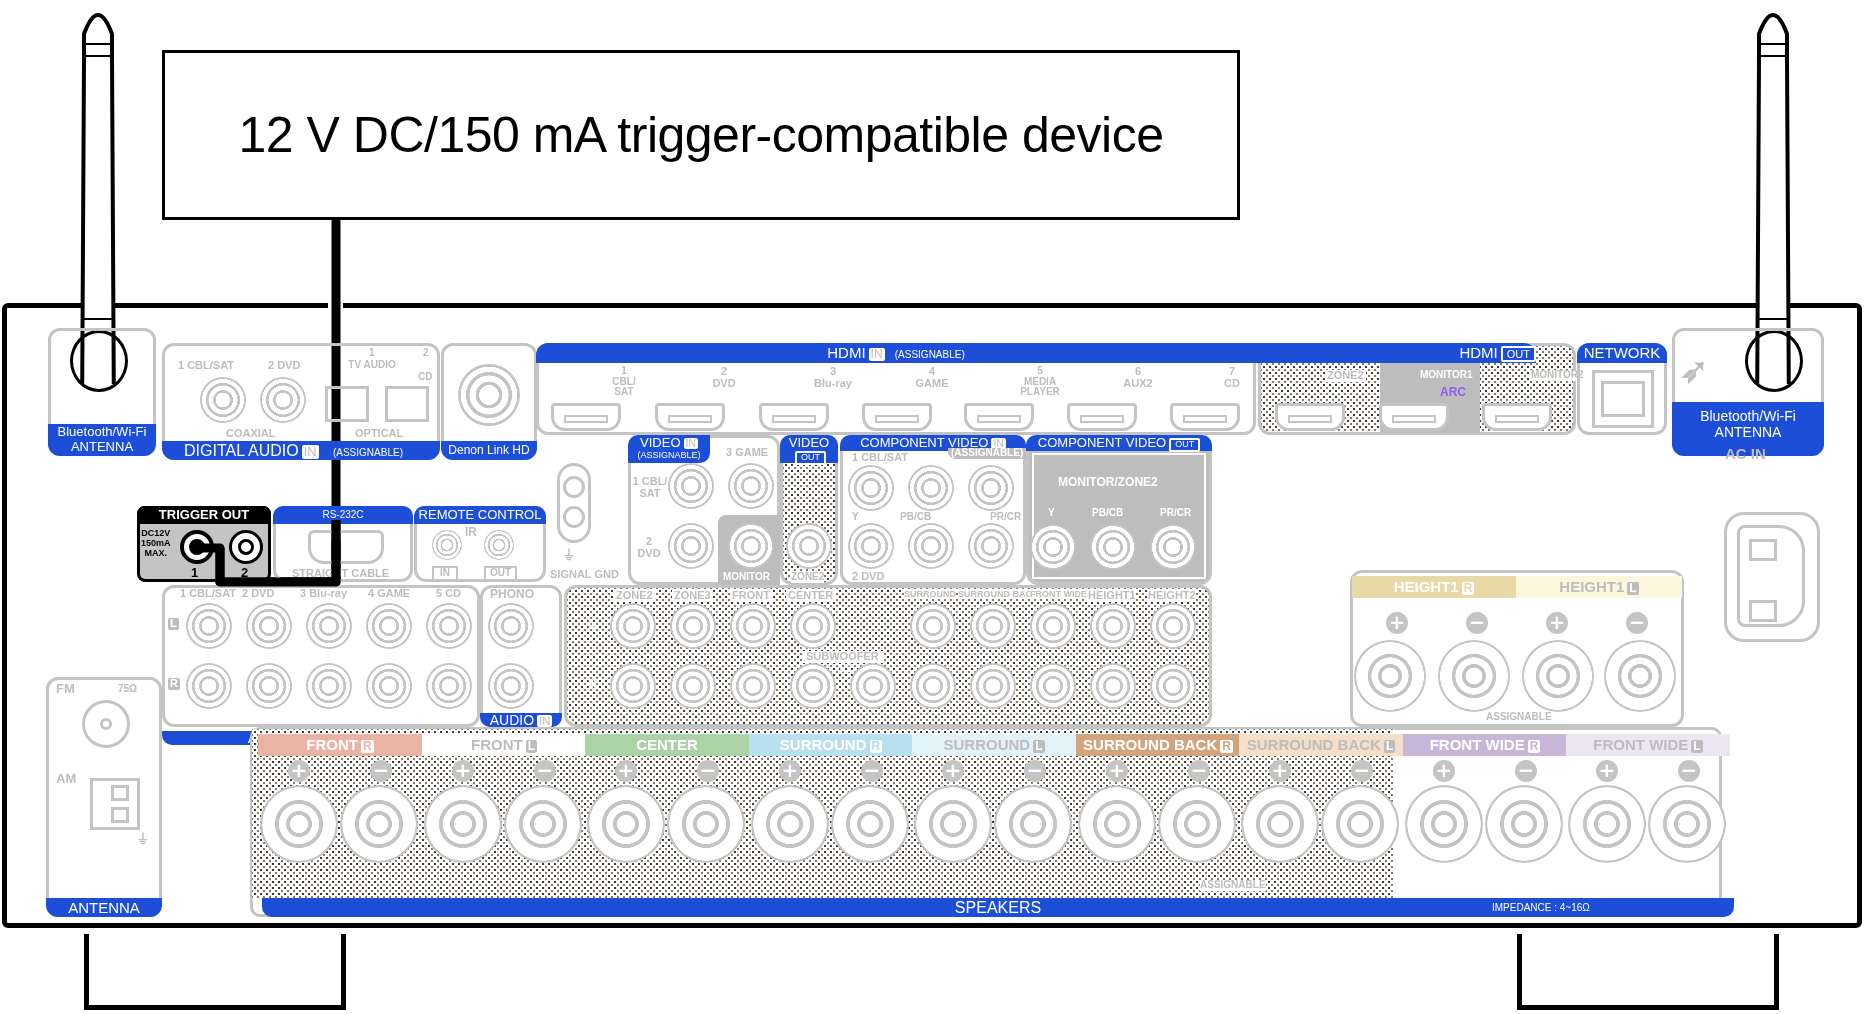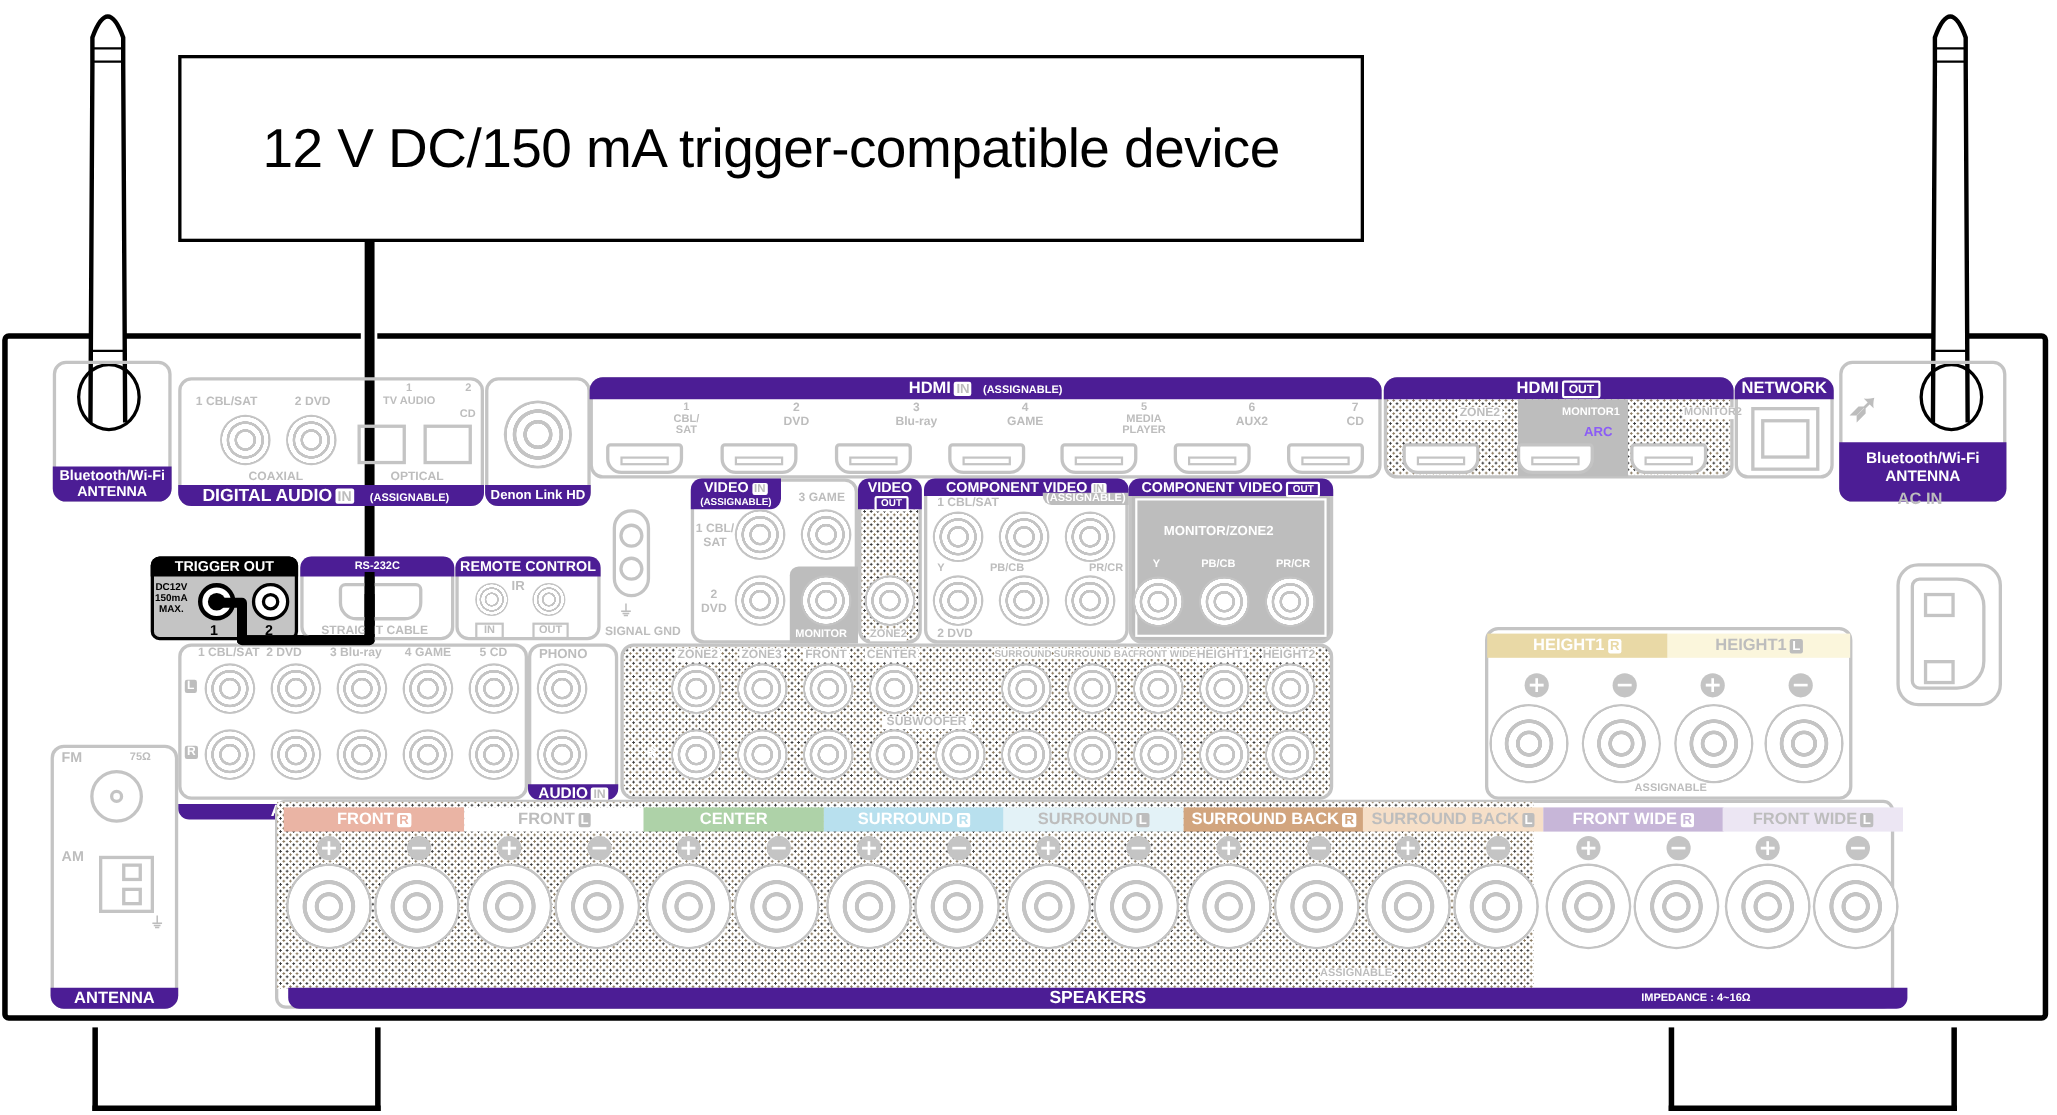--- a/index.html
+++ b/index.html
@@ -1,19 +1,19 @@
 <!DOCTYPE html>
 <html><head>
 <meta charset="utf-8">
 <style>
   html,body{margin:0;padding:0;background:#fff;}
   body{width:1870px;height:1014px;position:relative;overflow:hidden;font-family:"Liberation Sans",sans-serif;}
   .abs{position:absolute;}
   .lbl{position:absolute;font-family:"Liberation Sans",sans-serif;font-weight:bold;color:#bdbdbd;white-space:nowrap;text-align:center;line-height:1.05;}
-  .bar{position:absolute;background:#4c1d95;color:#fff;font-weight:bold;font-family:"Liberation Sans",sans-serif;text-align:center;white-space:nowrap;}
+  .bar{position:absolute;background:#1d4ed8;color:#fff;font-weight:normal;font-family:"Liberation Sans",sans-serif;text-align:center;white-space:nowrap;}
   .panel{position:absolute;border:3px solid #c4c4c4;border-radius:12px;box-sizing:border-box;background:transparent;}
   .dots{background-color:#fff;background-image:radial-gradient(#3a3a3a 0.9px, transparent 1.2px),radial-gradient(#8a7a60 0.9px, transparent 1.2px);background-size:6px 6px,6px 6px;background-position:0 0,3px 3px;}
   .rca{position:absolute;border-radius:50%;box-sizing:border-box;
     background:radial-gradient(circle, #fff 0 22%, #c4c4c4 23% 30%, #fff 31% 44%, #c4c4c4 45% 52%, #fff 53% 64%, #c4c4c4 65% 100%);}
   .rcaw{position:absolute;border-radius:50%;box-sizing:border-box;
     background:radial-gradient(circle, #fff 0 22%, #c4c4c4 23% 30%, #fff 31% 44%, #c4c4c4 45% 52%, #fff 53% 64%, #c4c4c4 65% 74%, #fff 75% 100%);}
   .hdmi{position:absolute;width:70px;height:28px;border:3px solid #c4c4c4;border-radius:4px 4px 14px 14px;box-sizing:border-box;background:#fff;}
   .hdmi::after{content:"";position:absolute;left:10px;right:10px;top:9px;height:4px;border:2px solid #c4c4c4;}
   .spk{position:absolute;width:96px;height:96px;border-radius:50%;box-sizing:border-box;
     background:radial-gradient(circle,#fff 0 16%,#c4c4c4 17% 23%,#fff 24% 36%,#c4c4c4 37% 43%,#fff 44% 66%,#c4c4c4 67% 100%);}
@@ -130,21 +130,21 @@
   </div>
 <div class="hdmi" style="left:551px;top:403px;"></div>
 <div class="hdmi" style="left:655px;top:403px;"></div>
 <div class="hdmi" style="left:759px;top:403px;"></div>
 <div class="hdmi" style="left:862px;top:403px;"></div>
 <div class="hdmi" style="left:964px;top:403px;"></div>
 <div class="hdmi" style="left:1067px;top:403px;"></div>
 <div class="hdmi" style="left:1170px;top:403px;"></div>
 
 <div class="panel dots" style="left:1258px;top:343px;width:318px;height:92px;"></div>
-<div class="bar" style="left:1258px;top:343px;width:318px;height:20px;border-radius:12px 12px 0 0;font-size:15px;line-height:20px;">
+<div class="bar" style="left:1218px;top:343px;width:318px;height:20px;border-radius:12px 12px 0 0;font-size:15px;line-height:20px;text-align:right;">
   <span>HDMI</span><span class="chipw box" style="border-color:#fff;color:#fff;background:transparent;">OUT</span>
 </div>
 <div class="abs" style="left:1380px;top:363px;width:100px;height:70px;background:#bdbdbd;"></div>
 <div class="lbl" style="left:1325px;top:370px;font-size:11px;background:#fff;padding:0 2px;">ZONE2</div>
 <div class="lbl" style="left:1420px;top:370px;font-size:10px;color:#fff;">MONITOR1</div>
 <div class="lbl" style="left:1440px;top:386px;font-size:12px;color:#8b5cf6;">ARC</div>
 <div class="lbl" style="left:1530px;top:370px;font-size:10px;background:#fff;padding:0 1px;">MONITOR2</div>
 <div class="hdmi" style="left:1275px;top:403px;"></div>
 <div class="hdmi" style="left:1379px;top:403px;"></div>
 <div class="hdmi" style="left:1482px;top:403px;"></div>

